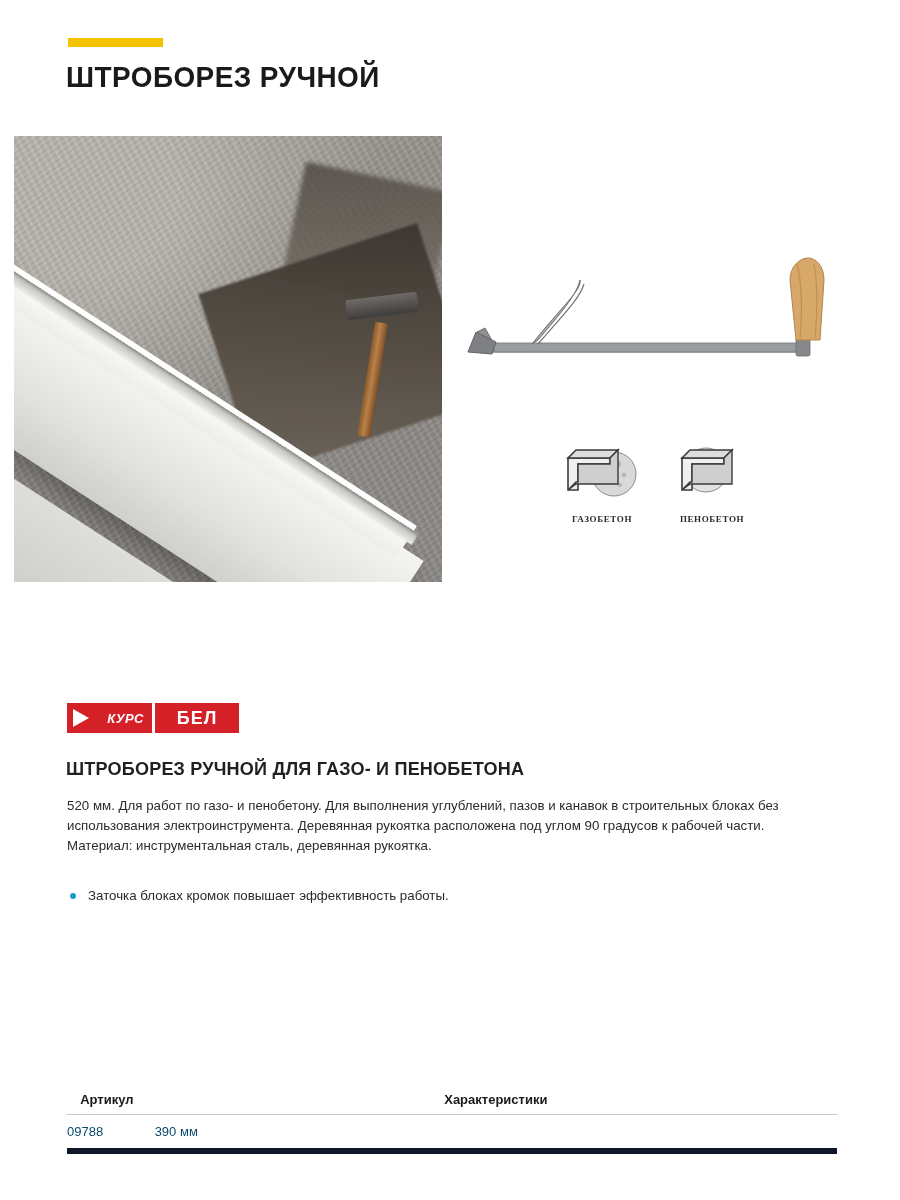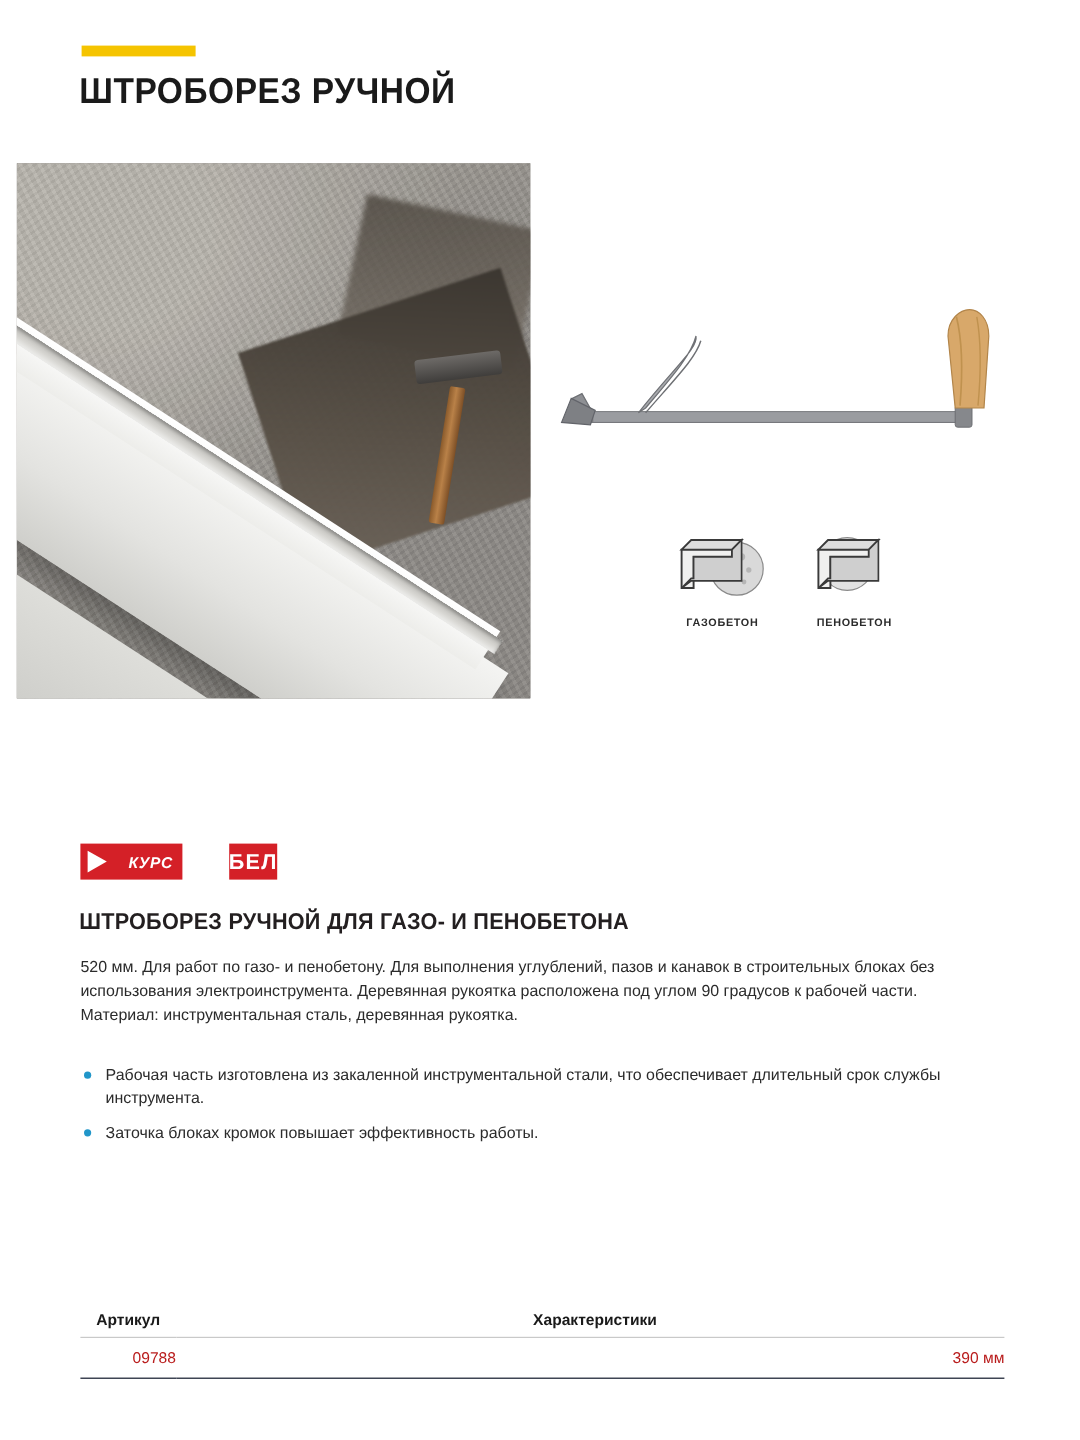--- a/index.html
+++ b/index.html
@@ -183,31 +183,31 @@
   .mat-label {
     position: absolute;
     top: 74px;
     left: 0;
     width: 100%;
     font-size: 9px;
     font-weight: bold;
     letter-spacing: .6px;
     color: #2b2b2b;
     text-align: center;
+    font-family: Liberation Serif, serif;
   }
 
   
   .brand {
     position: absolute;
     left: 67px;
     top: 703px;
     height: 30px;
     display: flex;
     align-items: stretch;
-    gap: 36px;
   }
   .brand-kurs {
     position: relative;
     width: 85px;
     background: #d42027;
     display: flex;
     align-items: center;
     justify-content: flex-end;
     padding-right: 8px;
     box-sizing: border-box;
@@ -223,21 +223,21 @@
     border-bottom: 9px solid transparent;
   }
   .brand-kurs .word {
     color: #ffffff;
     font-size: 13px;
     font-weight: bold;
     font-style: italic;
     letter-spacing: .5px;
   }
   .brand-bel {
-    width: 40px;
+    width: 84px;
     margin-left: 3px;
     background: #d42027;
     color: #ffffff;
     font-size: 18px;
     font-weight: bold;
     letter-spacing: 1px;
     display: flex;
     align-items: center;
     justify-content: center;
     box-sizing: border-box;
@@ -306,23 +306,22 @@
   .spec-table th {
     text-align: center;
     font-weight: bold;
     font-size: 13px;
     padding: 0 0 7px 0;
     border-bottom: 1px solid #c9c9c9;
     color: #1a1a1a;
   }
   .spec-table td {
     padding: 9px 0 9px 0;
-    border-bottom: 1px solid #0f172a;
-    color: #b91c1c;
-    text-align: right;
+    border-bottom: 6px solid #0f172a;
+    color: #0c4a6e;
   }
   .col-art { width: 80px; }
   .col-char { width: 690px; padding-left: 8px !important; }
   .spec-table th.col-char { padding-left: 8px; }
 </style>
 </head>
 <body>
 
 <div class="page">
 
@@ -398,21 +397,20 @@
       <span class="flag"></span>
       <span class="word">КУРС</span>
     </div>
     <div class="brand-bel">БЕЛ</div>
   </div>
 
   <div class="product-title">ШТРОБОРЕЗ РУЧНОЙ ДЛЯ ГАЗО- И ПЕНОБЕТОНА</div>
   <div class="description">520 мм. Для работ по газо- и пенобетону. Для выполнения углублений, пазов и канавок в строительных блоках без использования электроинструмента. Деревянная рукоятка расположена под углом 90 градусов к рабочей части. Материал: инструментальная сталь, деревянная рукоятка.</div>
 
   <ul class="features">
-    <li>Рабочая часть изготовлена из закаленной инструментальной стали, что обеспечивает длительный срок службы инструмента.</li>
     <li>Заточка блоках кромок повышает эффективность работы.</li>
   </ul>
 
   <table class="spec-table">
     <thead>
       <tr>
         <th class="col-art">Артикул</th>
         <th class="col-char">Характеристики</th>
       </tr>
     </thead>

